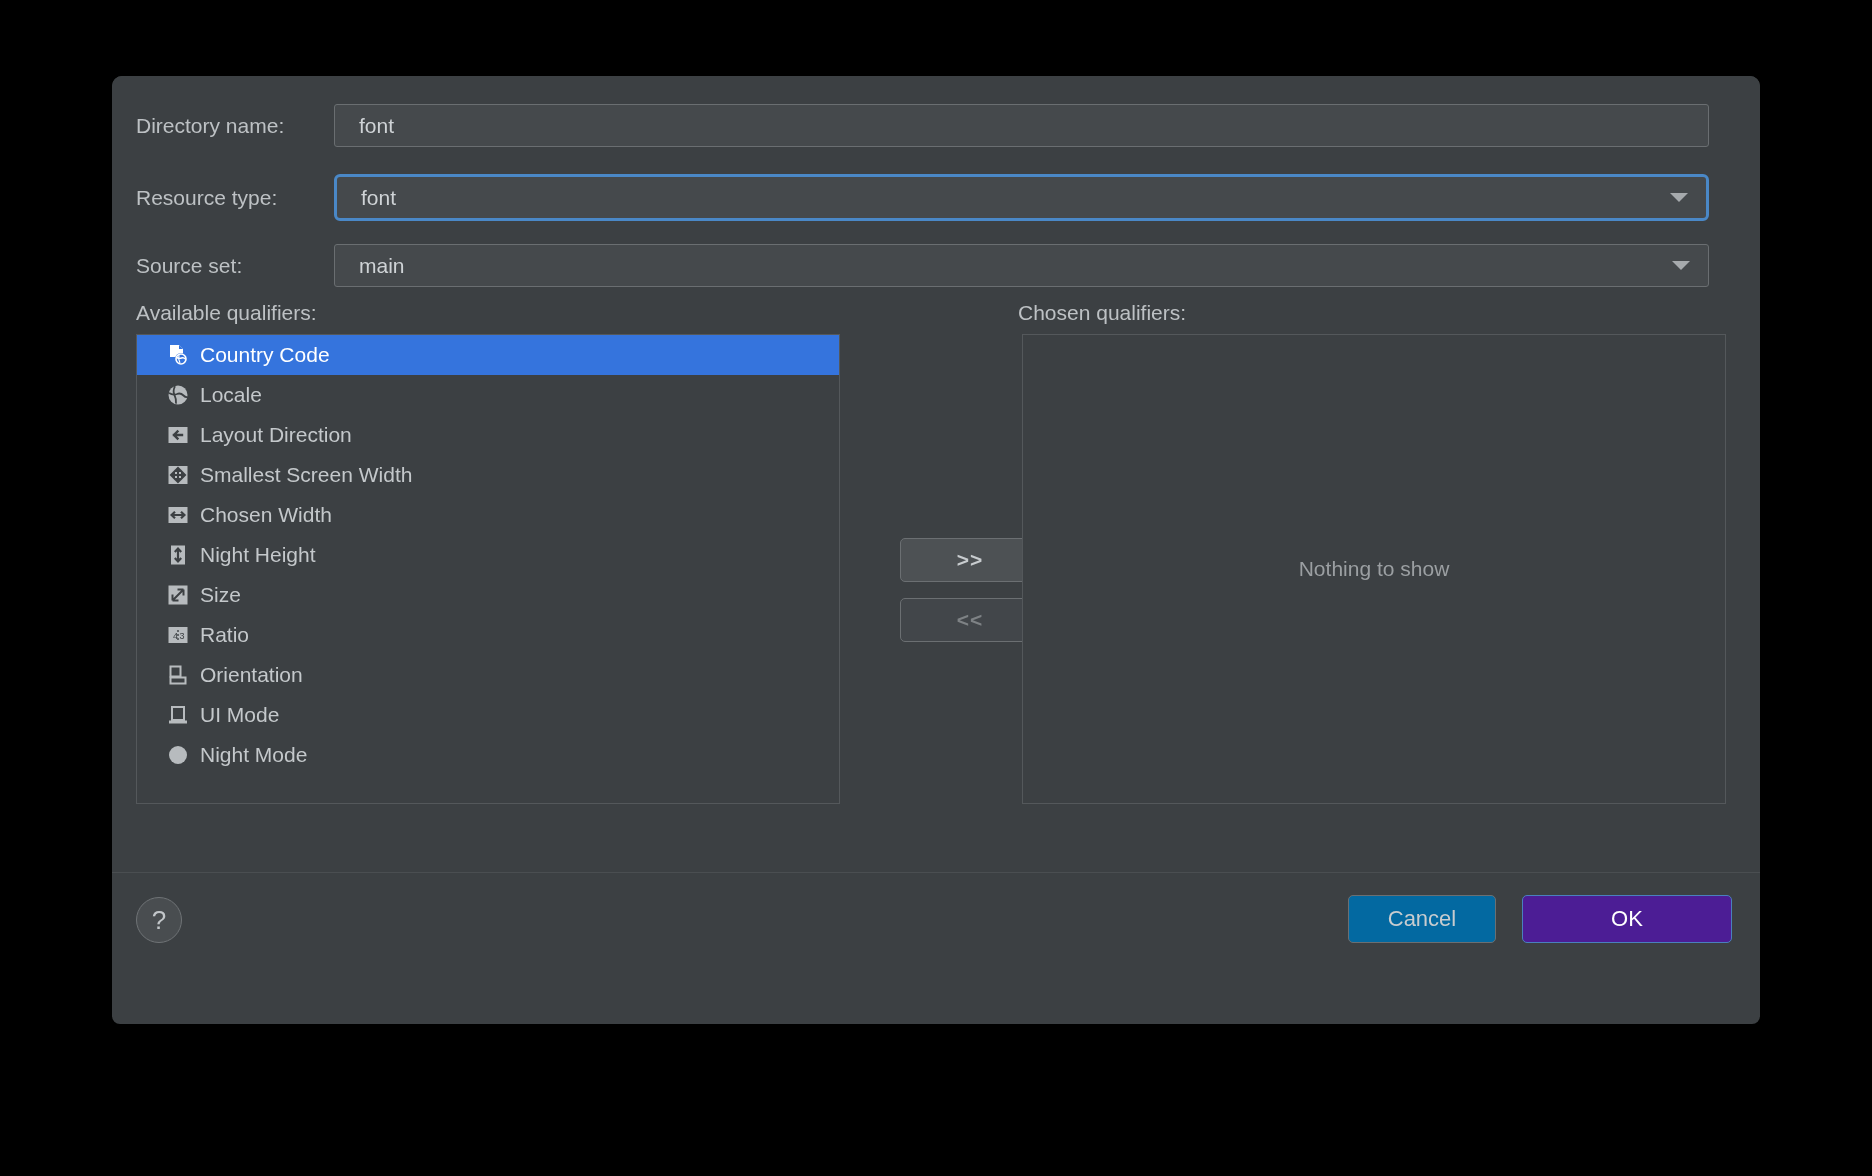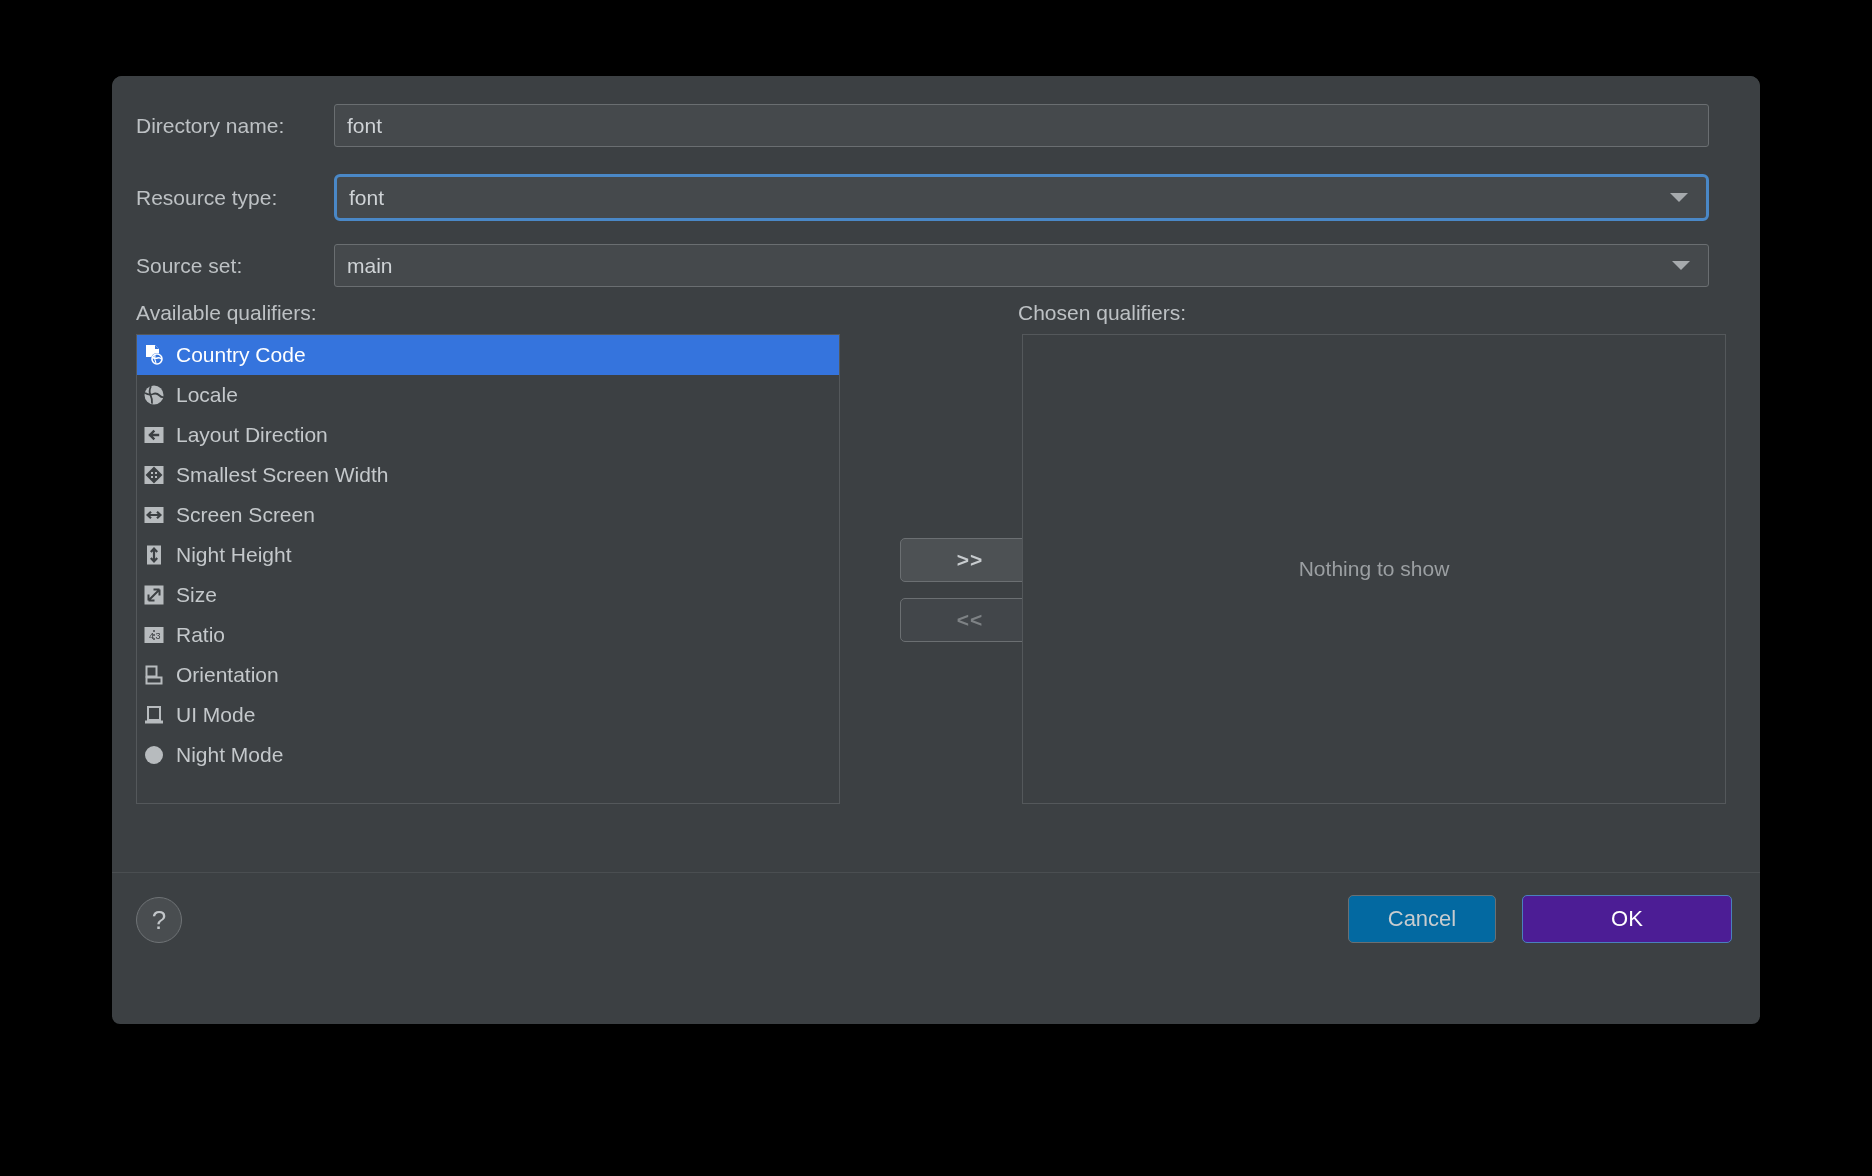--- a/index.html
+++ b/index.html
@@ -74,21 +74,21 @@
     font-size: 21px;
     color: #bdc1c4;
   }
   .field {
     height: 43px;
     background: #45494c;
     border: 1px solid #6a6e71;
     border-radius: 3px;
     display: flex;
     align-items: center;
-    padding: 0 12px;
+    padding: 0 24px;
     font-size: 21px;
     color: #cfd3d6;
     width: 1375px;
     position: relative;
   }
   .field.focused {
     border: 3px solid #4a88c7;
     border-radius: 6px;
     height: 47px;
   }
@@ -116,21 +116,21 @@
     overflow: hidden;
   }
   .list {
     list-style: none;
     margin: 0; padding: 0;
   }
   .list-item {
     display: flex;
     align-items: center;
     height: 40px;
-    padding-left: 4px;
+    padding-left: 28px;
     font-size: 21px;
     color: #c4c8cb;
     white-space: nowrap;
   }
   .list-item.selected {
     background: #3574dd;
     color: #ffffff;
   }
   .list-item .q-icon {
     width: 26px; height: 26px;
@@ -299,21 +299,21 @@
               </span>
               <span>Smallest Screen Width</span>
             </li>
             <li class="list-item">
               <span class="q-icon">
                 <svg width="24" height="24" viewBox="0 0 24 24">
                   <rect x="2.5" y="4" width="19" height="16" fill="#b7bbbe"></rect>
                   <path d="M6 12 h12 M9 8.8 L5.6 12 L9 15.2 M15 8.8 L18.4 12 L15 15.2" stroke="#3c4043" stroke-width="2.2" fill="none"></path>
                 </svg>
               </span>
-              <span>Screen Screen</span>
+              <span>Chosen Width</span>
             </li>
             <li class="list-item">
               <span class="q-icon">
                 <svg width="24" height="24" viewBox="0 0 24 24">
                   <rect x="5" y="2.5" width="14" height="19" fill="#b7bbbe"></rect>
                   <path d="M12 6 v12 M8.8 9 L12 5.6 L15.2 9 M8.8 15 L12 18.4 L15.2 15" stroke="#3c4043" stroke-width="2.2" fill="none"></path>
                 </svg>
               </span>
               <span>Night Height</span>
             </li>

